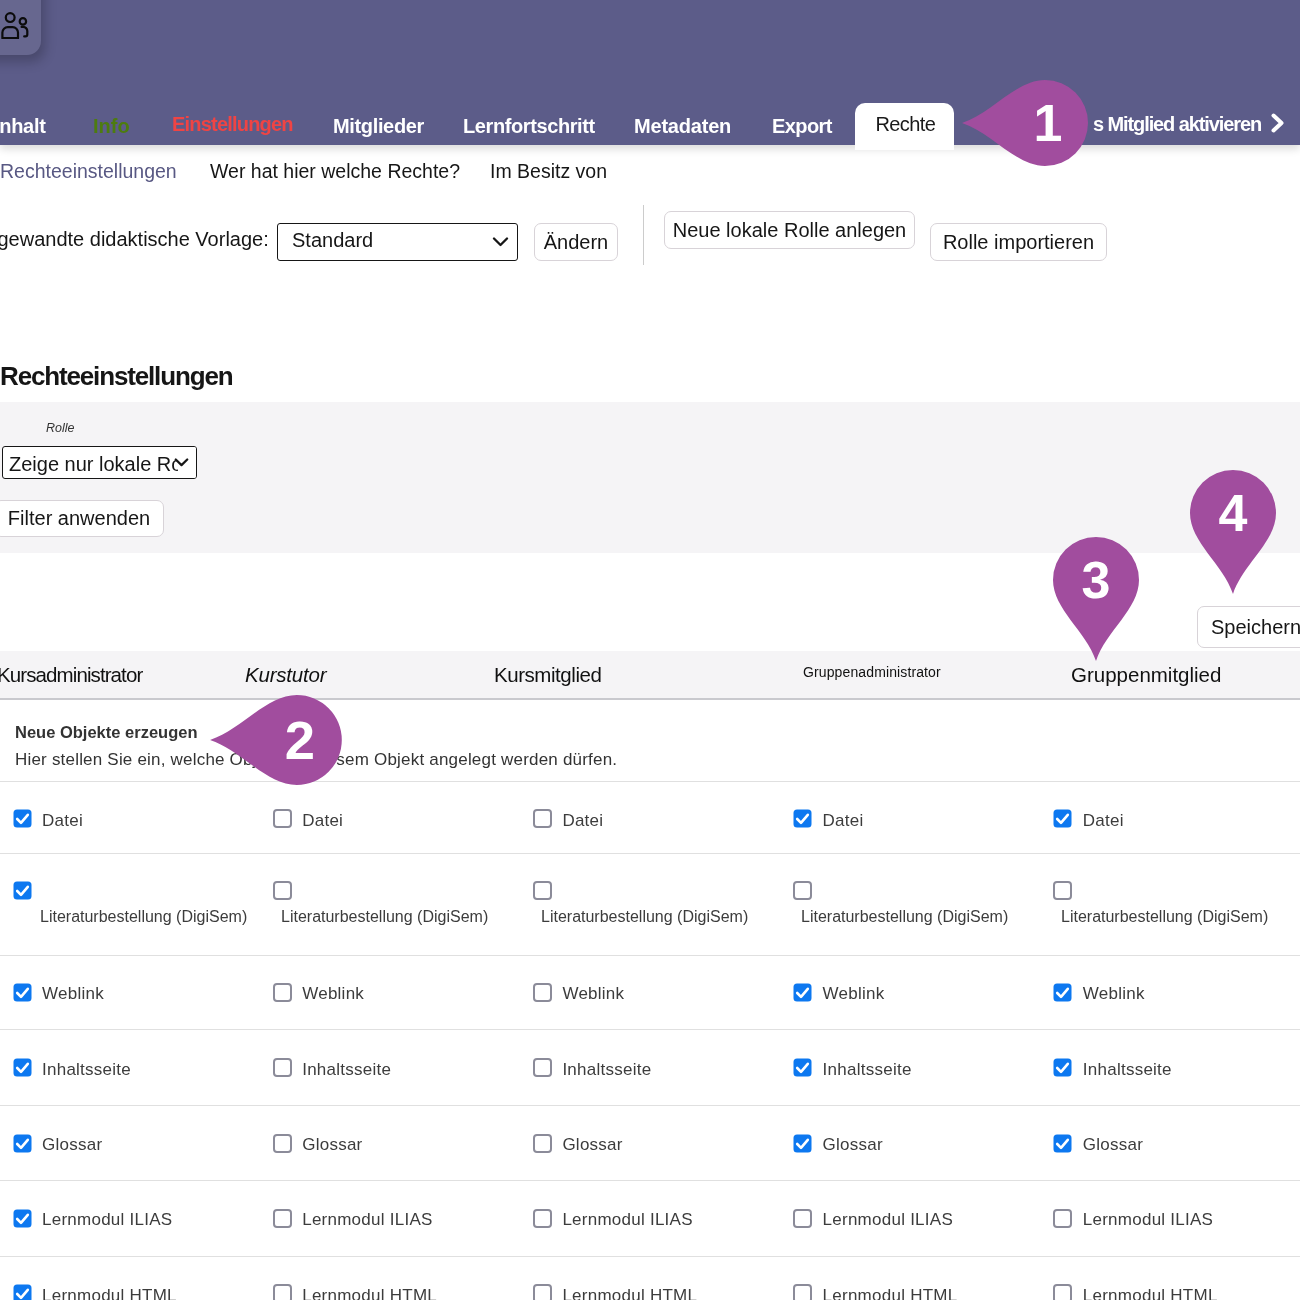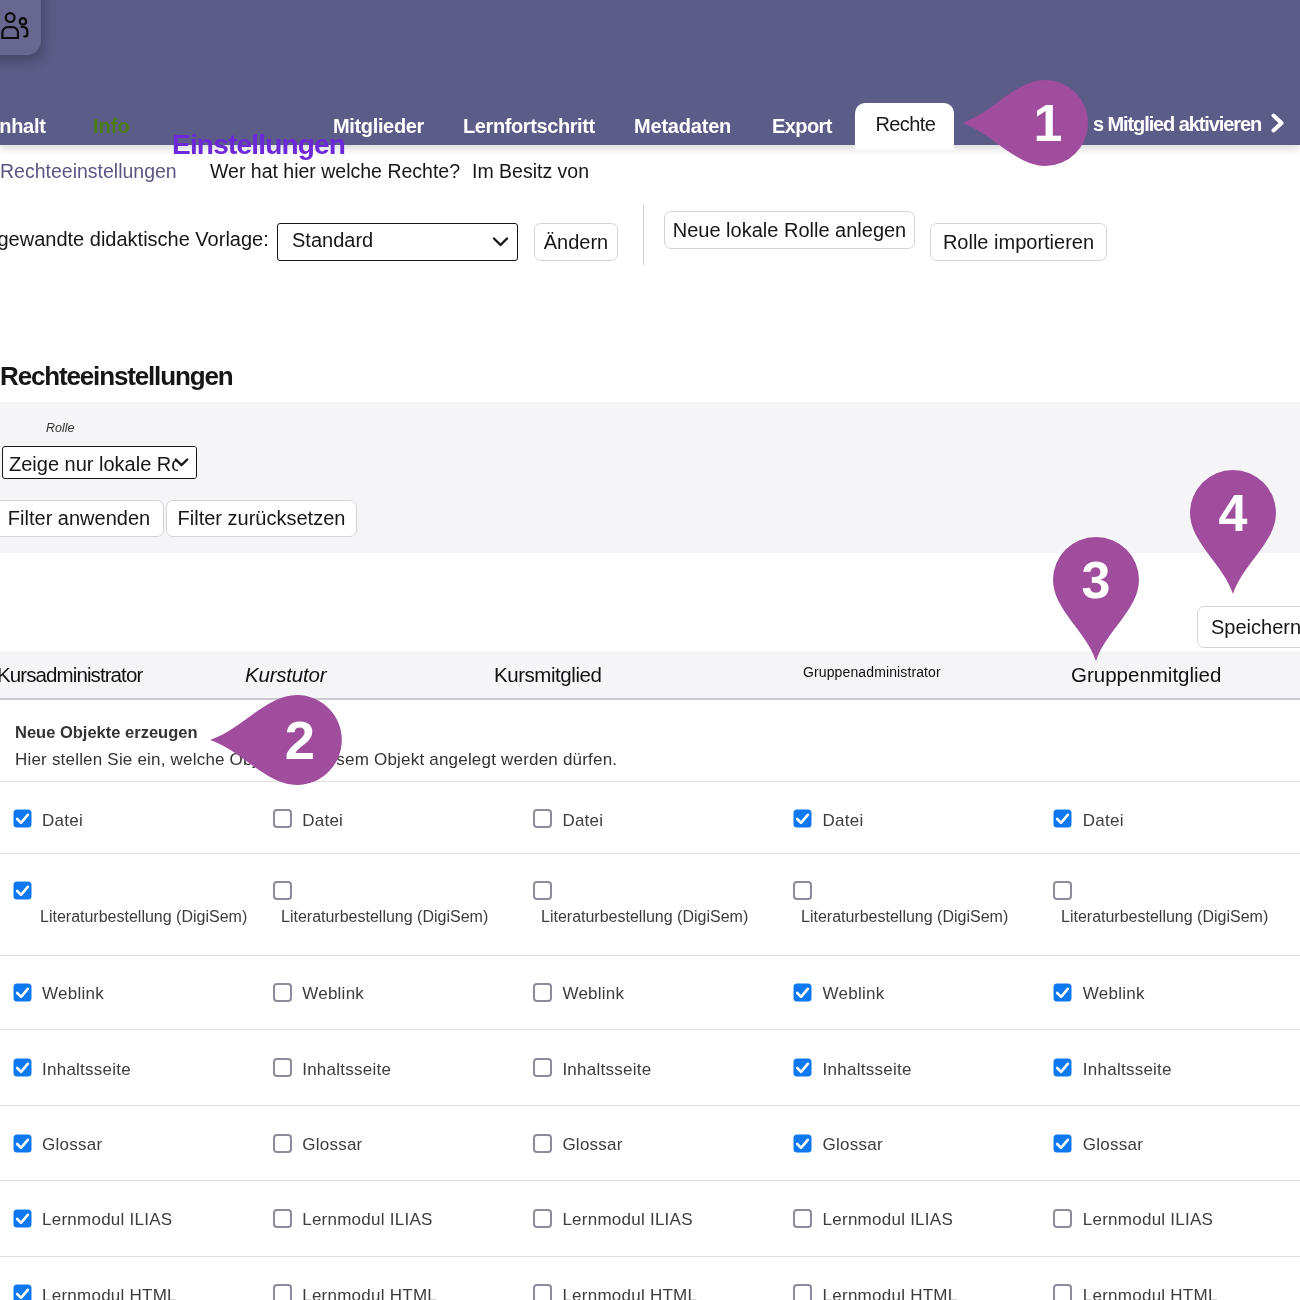--- a/index.html
+++ b/index.html
@@ -22,37 +22,37 @@
 
   <svg class="abs" style="left:1px;top:11px;" width="28" height="28" viewBox="0 0 28 28" fill="none" stroke="#0c0c0c" stroke-width="2.2" stroke-linecap="round" stroke-linejoin="round">
     <circle cx="9.2" cy="6.6" r="4.4"></circle>
     <path d="M1.4 27.2 V21.6 a5.4 5.4 0 0 1 5.4-5.4 h4.8 a5.4 5.4 0 0 1 5.4 5.4 v5.6 Z"></path>
     <circle cx="21.9" cy="10.4" r="3.2"></circle>
     <path d="M20.6 15.9 h1.6 a4.1 4.1 0 0 1 4.1 4.1 v3.6 a1.8 1.8 0 0 1-1.8 1.8 h-1.3"></path>
   </svg>
 
   <div class="t tab" style="left:-6px;top:115.5px;font-size:20px;font-weight:bold;color:#fff;letter-spacing:-0.3px;">Inhalt</div>
   <div class="t tab" style="left:93px;top:115.5px;font-size:20px;font-weight:bold;color:#4d7c0f;text-align:center;">Info</div>
-  <div class="t tab" style="left:172px;top:131px;font-size:28px;font-weight:bold;color:#6d28d9;letter-spacing:-0.8px;">Einstellungen</div>
+  <div class="t tab" style="left:172px;top:114px;font-size:20px;font-weight:bold;color:#ef4444;letter-spacing:-0.8px;">Einstellungen</div>
   <div class="t tab" style="left:333px;top:115.5px;font-size:20px;font-weight:bold;color:#fff;letter-spacing:-0.35px;">Mitglieder</div>
   <div class="t tab" style="left:463px;top:115.5px;font-size:20px;font-weight:bold;color:#fff;letter-spacing:-0.4px;">Lernfortschritt</div>
   <div class="t tab" style="left:634px;top:115.5px;font-size:20px;font-weight:bold;color:#fff;letter-spacing:-0.2px;">Metadaten</div>
   <div class="t tab" style="left:772px;top:115.5px;font-size:20px;font-weight:bold;color:#fff;letter-spacing:-0.6px;">Export</div>
 
   <div class="abs" style="left:854.5px;top:102.5px;width:99.5px;height:47px;background:#fff;border-radius:10px 10px 0 0;"></div>
   <div class="t" id="rechtetab" style="left:875.5px;top:113.5px;font-size:20px;color:#1a1a1a;letter-spacing:-0.6px;">Rechte</div>
 
   <div class="t" id="aktivieren" style="left:1093px;top:114px;font-size:20px;font-weight:bold;color:#fff;letter-spacing:-1.1px;">s Mitglied aktivieren</div>
   <svg class="abs" style="left:1271px;top:113px;" width="14" height="20" viewBox="0 0 14 20" fill="none" stroke="#fff" stroke-width="4" stroke-linecap="round" stroke-linejoin="round">
       <path d="M2.5 2.5 L10.5 10 L2.5 17.5"></path>
     </svg>
 
   <div class="t" style="left:0px;top:162px;font-size:19.5px;color:#585883;">Rechteeinstellungen</div>
   <div class="t" style="left:210px;top:162px;font-size:19.5px;color:#161616;">Wer hat hier welche Rechte?</div>
-  <div class="t" style="left:472px;top:162px;font-size:19.5px;color:#161616;">Im Besitz von</div>
+  <div class="t" style="left:490px;top:162px;font-size:19.5px;color:#161616;">Im Besitz von</div>
 
   <div class="t" id="vorlage" style="left:-27px;top:229px;font-size:20px;color:#161616;">Angewandte didaktische Vorlage:</div>
   <div class="abs" style="left:277px;top:223px;width:239px;height:36px;background:#fff;border:1px solid #161616;border-radius:3px;"></div>
   <div class="t" style="left:292px;top:230px;font-size:20px;color:#161616;">Standard</div>
   <svg class="abs" style="left:492px;top:237px;" width="17" height="10" viewBox="0 0 17 10" fill="none" stroke="#161616" stroke-width="2.3" stroke-linecap="round" stroke-linejoin="round">
       <path d="M2 1.5 L8.5 8 L15 1.5"></path>
     </svg>
   <div class="btn" style="left:534px;top:223px;width:82px;height:36px;">Ändern</div>
   <div class="abs" style="left:643px;top:205px;width:1px;height:60px;background:#ccc;"></div>
   <div class="btn" style="left:664px;top:211px;width:249px;height:36px;">Neue lokale Rolle anlegen</div>
@@ -63,21 +63,20 @@
   <div class="abs" style="left:0;top:402px;width:1300px;height:151px;background:#f5f4f6;"></div>
   <div class="t" style="left:1px;top:421.5px;font-size:12.5px;font-style:italic;color:#333;margin-left:45px;">Rolle</div>
   <div class="abs" style="left:2px;top:446px;width:193px;height:31px;background:#fff;border:1px solid #161616;border-radius:3px;overflow:hidden;">
      <div class="t" style="left:6px;top:7px;font-size:20px;color:#161616;">Zeige nur lokale Rollen</div>
      <div class="abs" style="right:0;top:0;width:18px;height:34px;background:#fff;"></div>
   </div>
   <svg class="abs" style="left:174px;top:458px;" width="15px" height="9" viewBox="0 0 17 10" fill="none" stroke="#161616" stroke-width="2.5" stroke-linecap="round" stroke-linejoin="round">
       <path d="M2 1.5 L8.5 8 L15 1.5"></path>
     </svg>
   <div class="btn" style="left:-6px;top:500px;width:168px;height:35px;">Filter anwenden</div>
-  <div class="btn" style="left:166px;top:500px;width:189px;height:35px;">Filter zurücksetzen</div>
 
   <div class="btn" style="left:1197px;top:606px;width:112px;height:40px;justify-content:flex-start;padding-left:13px;">Speichern</div>
 
   <div class="abs" style="left:0;top:651px;width:1300px;height:47px;background:#f5f4f6;border-bottom:2px solid #c9c9ce;"></div>
   <div class="t th" style="left:-3px;top:664.5px;font-size:20.5px;color:#111;letter-spacing:-0.9px;">Kursadministrator</div>
   <div class="t th" style="left:245px;top:664.5px;font-size:20.5px;color:#111;letter-spacing:-0.2px;font-style:italic;">Kurstutor</div>
   <div class="t th" style="left:494px;top:664.5px;font-size:20.5px;color:#111;letter-spacing:-0.45px;">Kursmitglied</div>
   <div class="t th" style="left:803px;top:664.5px;font-size:14px;color:#111;letter-spacing:0.12px;">Gruppenadministrator</div>
   <div class="t th" style="left:1071px;top:664.5px;font-size:20.5px;color:#111;">Gruppenmitglied</div>
 

